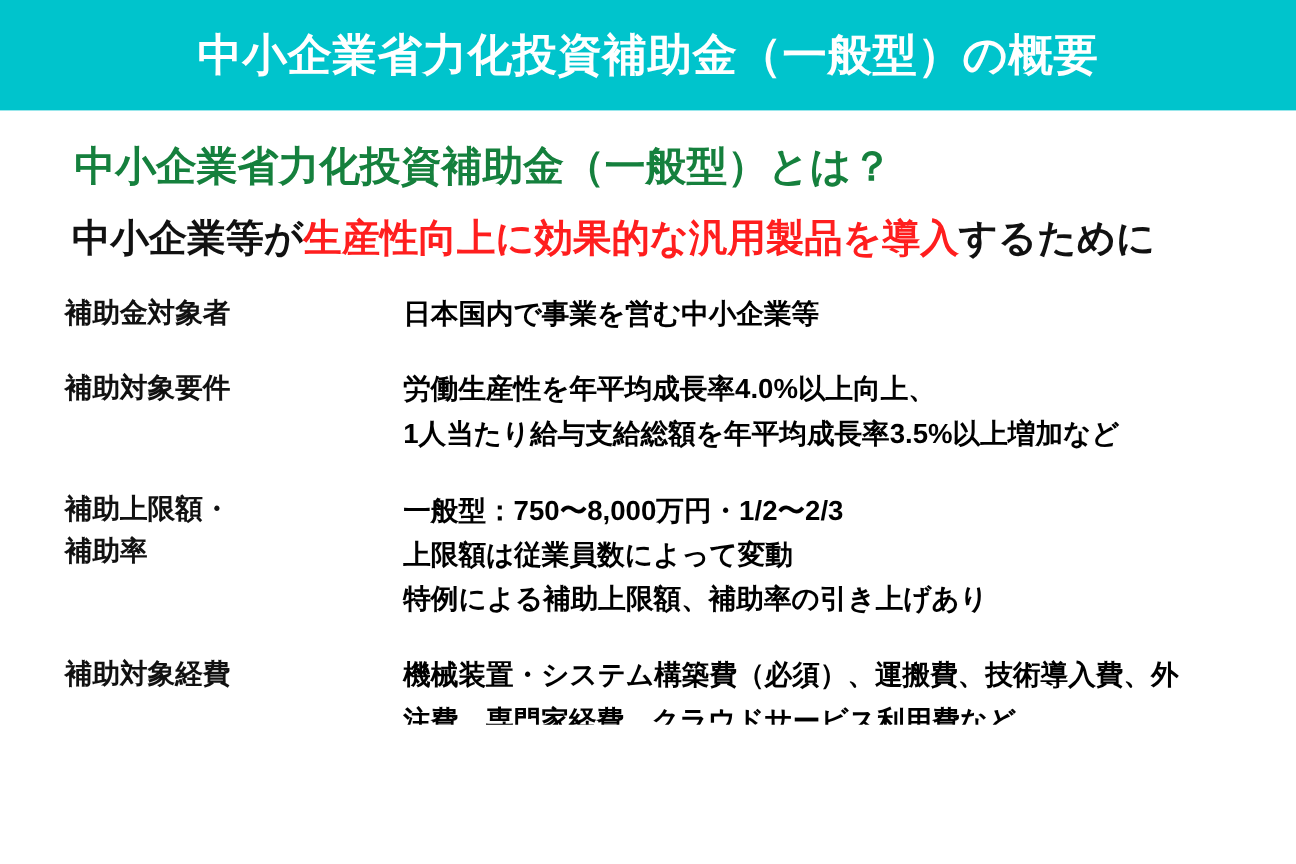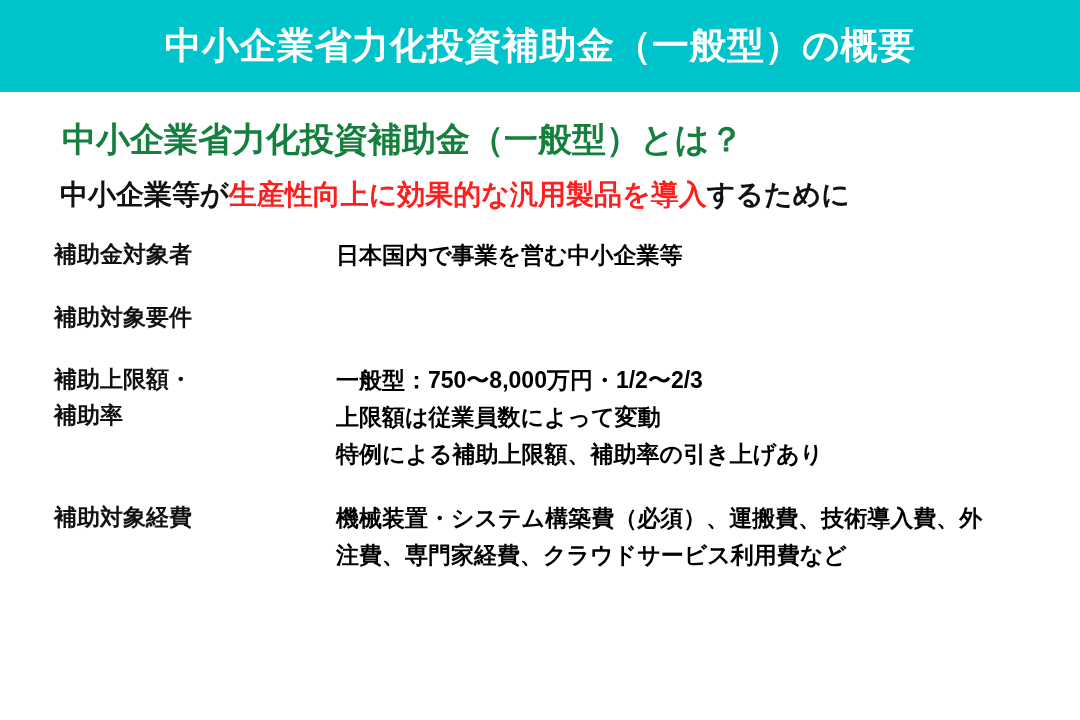--- a/index.html
+++ b/index.html
@@ -38,21 +38,21 @@
     padding: 26px 48px 0 52px;
   }
   .lead-title {
     font-size: 34px;
     font-weight: bold;
     color: #15803d;
     line-height: 1.25;
     margin: 0 0 6px 10px;
   }
   .lead-desc {
-    font-size: 28px;
+    font-size: 32px;
     font-weight: bold;
     color: #111111;
     line-height: 1.45;
     margin: 14px 0 4px 8px;
   }
   .hl {
     color: #ff1e1e;
   }
   .table {
     margin-top: 22px;
@@ -107,20 +107,24 @@
         </div>
         <div class="row-values">
           <div>日本国内で事業を営む中小企業等</div>
         </div>
       </div>
 
       <div class="row">
         <div class="row-label">
           <div>補助対象要件</div>
         </div>
+        <div class="row-values">
+          <div>労働生産性を年平均成長率4.0%以上向上、</div>
+          <div>1人当たり給与支給総額を年平均成長率3.5%以上増加など</div>
+        </div>
       </div>
 
       <div class="row">
         <div class="row-label">
           <div>補助上限額・</div>
           <div>補助率</div>
         </div>
         <div class="row-values">
           <div>一般型：750〜8,000万円・1/2〜2/3</div>
           <div>上限額は従業員数によって変動</div>

